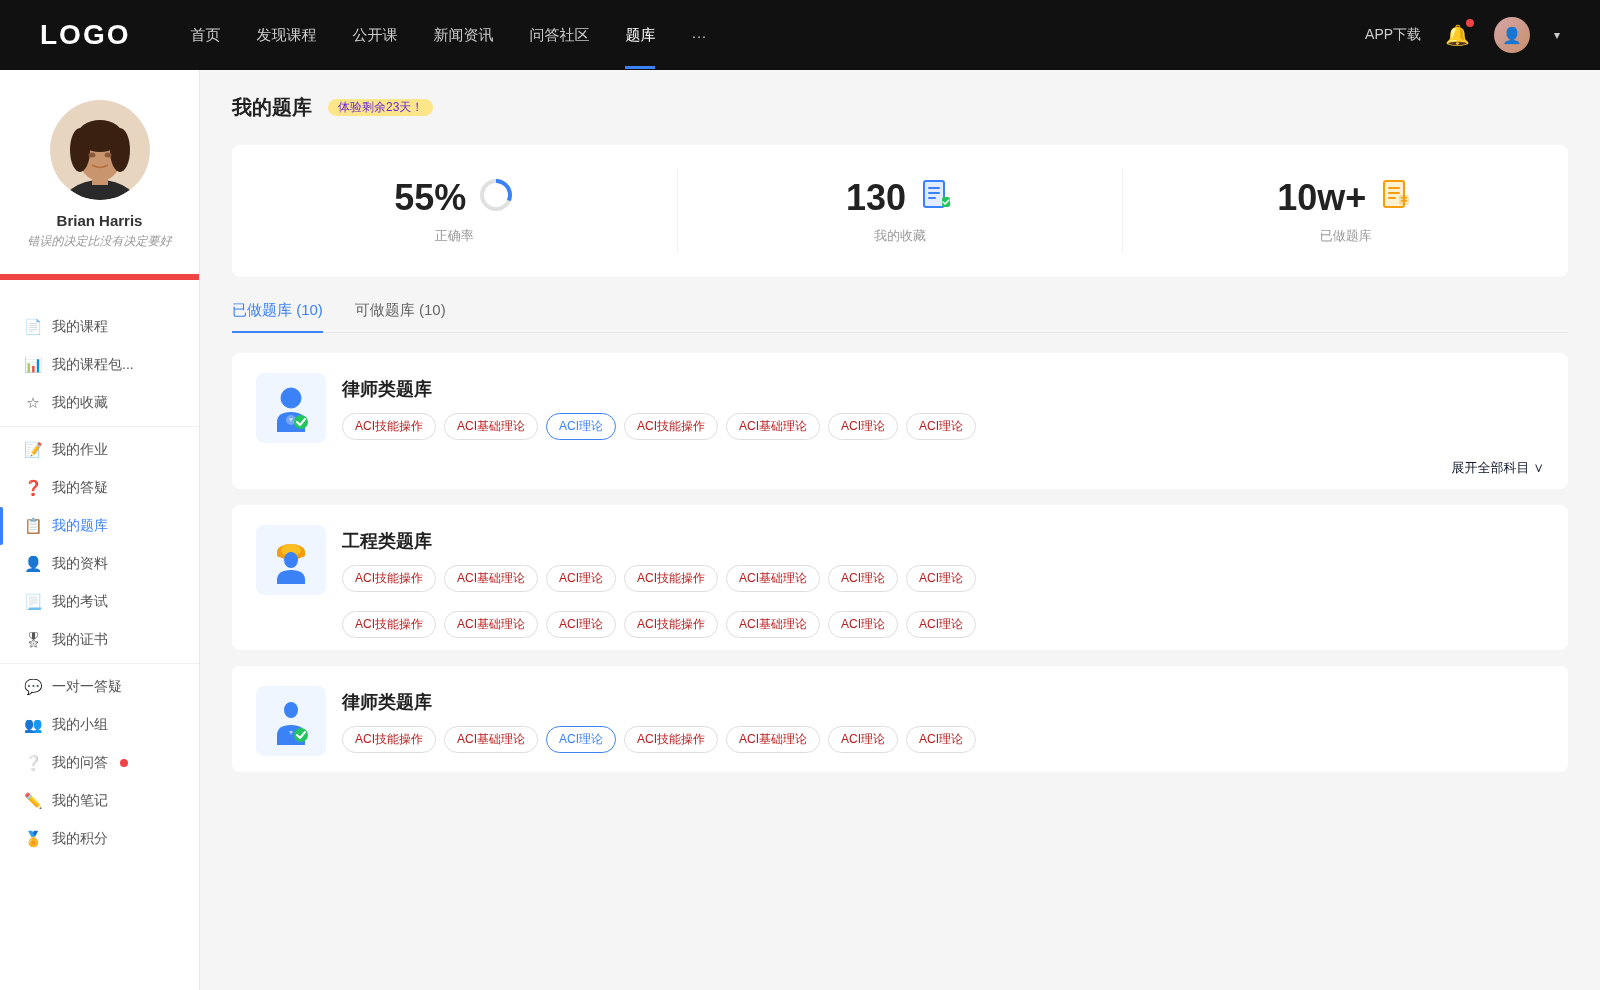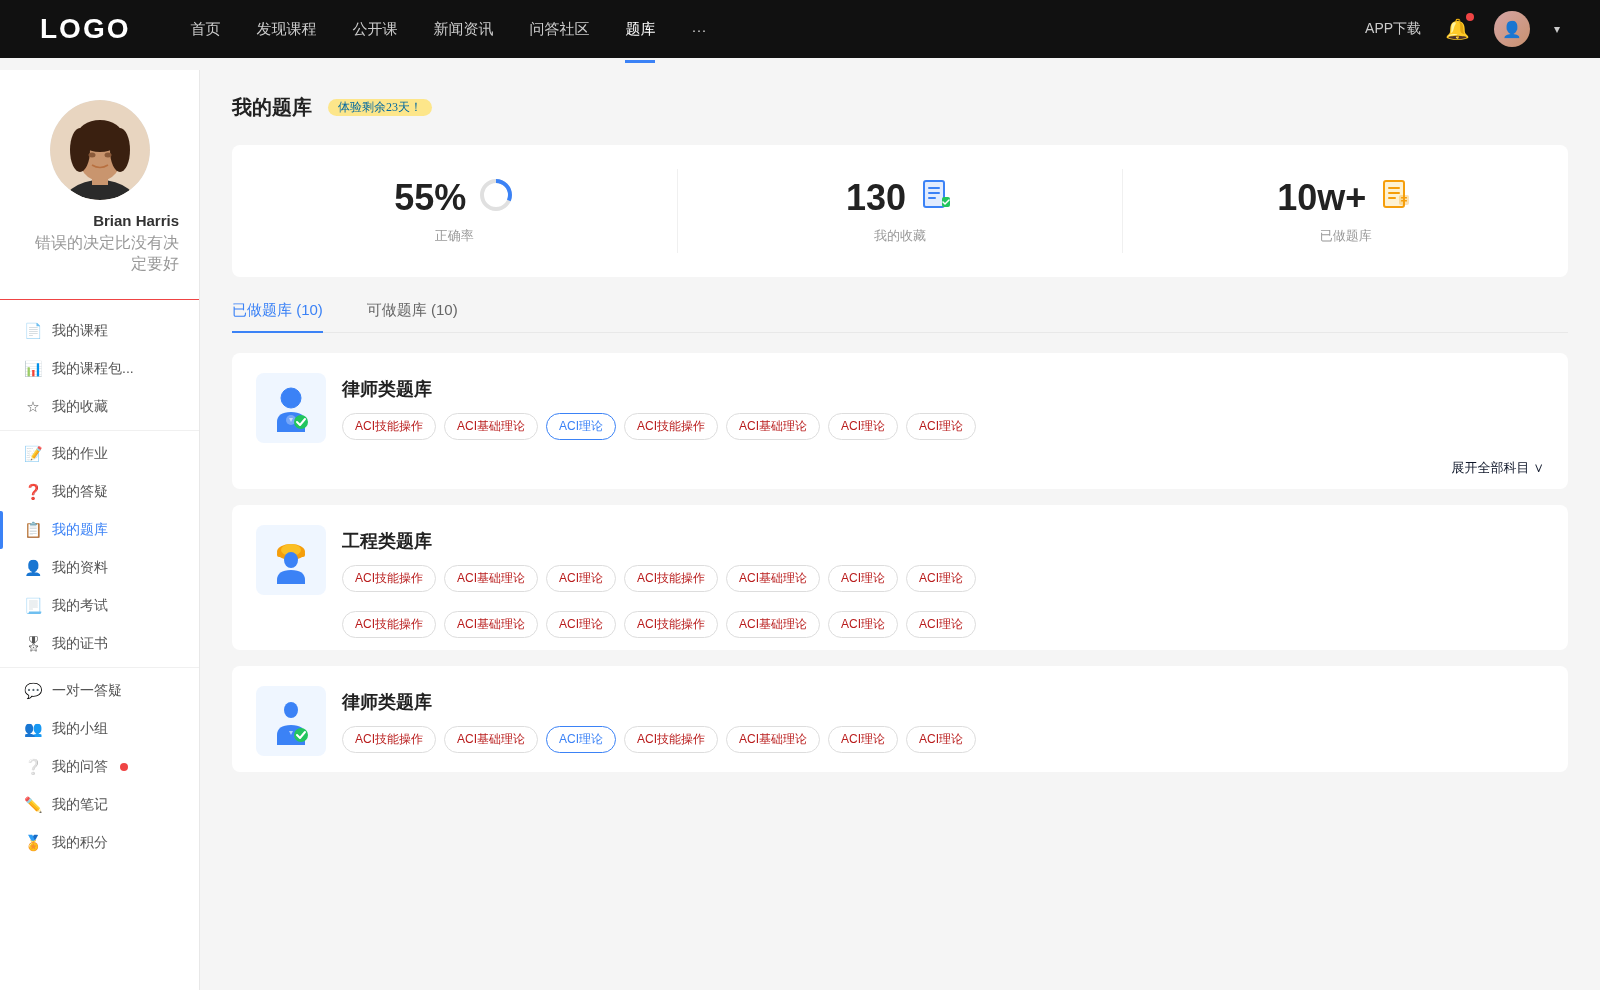--- a/index.html
+++ b/index.html
@@ -1,21 +1,21 @@
 <!DOCTYPE html>
 <html><head>
   <meta charset="utf-8">
   <style>
     * { box-sizing: border-box; margin: 0; padding: 0; }
     body { font-family: -apple-system, BlinkMacSystemFont, "PingFang SC", "Microsoft YaHei", sans-serif; background: #f5f5f5; }
 
     
     .header {
       background: #111;
-      height: 58px;
+      height: 70px;
       display: flex;
       align-items: center;
       padding: 0 40px;
       position: fixed;
       top: 0; left: 0; right: 0;
       z-index: 100;
     }
     .header-logo {
       color: #fff;
       font-size: 28px;
@@ -109,42 +109,43 @@
       border-right: 1px solid #e8e8e8;
       padding: 30px 0;
       flex-shrink: 0;
       position: fixed;
       top: 70px;
       bottom: 0;
       left: 0;
       overflow-y: auto;
     }
     .sidebar-profile {
-      text-align: right;
+      text-align: center;
       padding: 0 20px 24px;
-      border-bottom: 1px solid #ef4444;
-      margin-bottom: 8px;
+      border-bottom: 6px solid #ef4444;
+      margin-bottom: 24px;
     }
     .sidebar-avatar-wrap {
       width: 100px;
       height: 100px;
       border-radius: 50%;
       margin: 0 auto 12px;
       background: #e8e8e8;
       overflow: hidden;
     }
     .sidebar-name {
       font-size: 15px;
       font-weight: 600;
       color: #333;
       margin-bottom: 4px;
     }
     .sidebar-motto {
-      font-size: 16px;
+      font-size: 12px;
       color: #999;
+      font-style: italic;
     }
     .sidebar-menu {
       padding: 4px 0;
     }
     .sidebar-item {
       display: flex;
       align-items: center;
       padding: 10px 24px;
       cursor: pointer;
       color: #555;
@@ -201,25 +202,24 @@
       gap: 16px;
       margin-bottom: 24px;
     }
     .page-title {
       font-size: 20px;
       font-weight: 600;
       color: #222;
     }
     .trial-badge {
       background: #fde68a;
-      color: #0369a1;
+      color: #6d28d9;
       font-size: 12px;
       padding: 0 10px;
       border-radius: 12px;
-      font-family: Liberation Serif, serif;
     }
 
     
     .stats-card {
       background: #fff;
       border-radius: 8px;
       display: flex;
       padding: 24px 0;
       margin-bottom: 24px;
     }
@@ -253,21 +253,21 @@
       font-size: 22px;
     }
     .stat-label {
       font-size: 13px;
       color: #999;
     }
 
     
     .tabs-bar {
       display: flex;
-      gap: 44px;
+      gap: 32px;
       margin-bottom: 20px;
       border-bottom: 1px solid #e8e8e8;
     }
     .tab-item {
       font-size: 15px;
       color: #666;
       padding-bottom: 12px;
       cursor: pointer;
       position: relative;
     }

